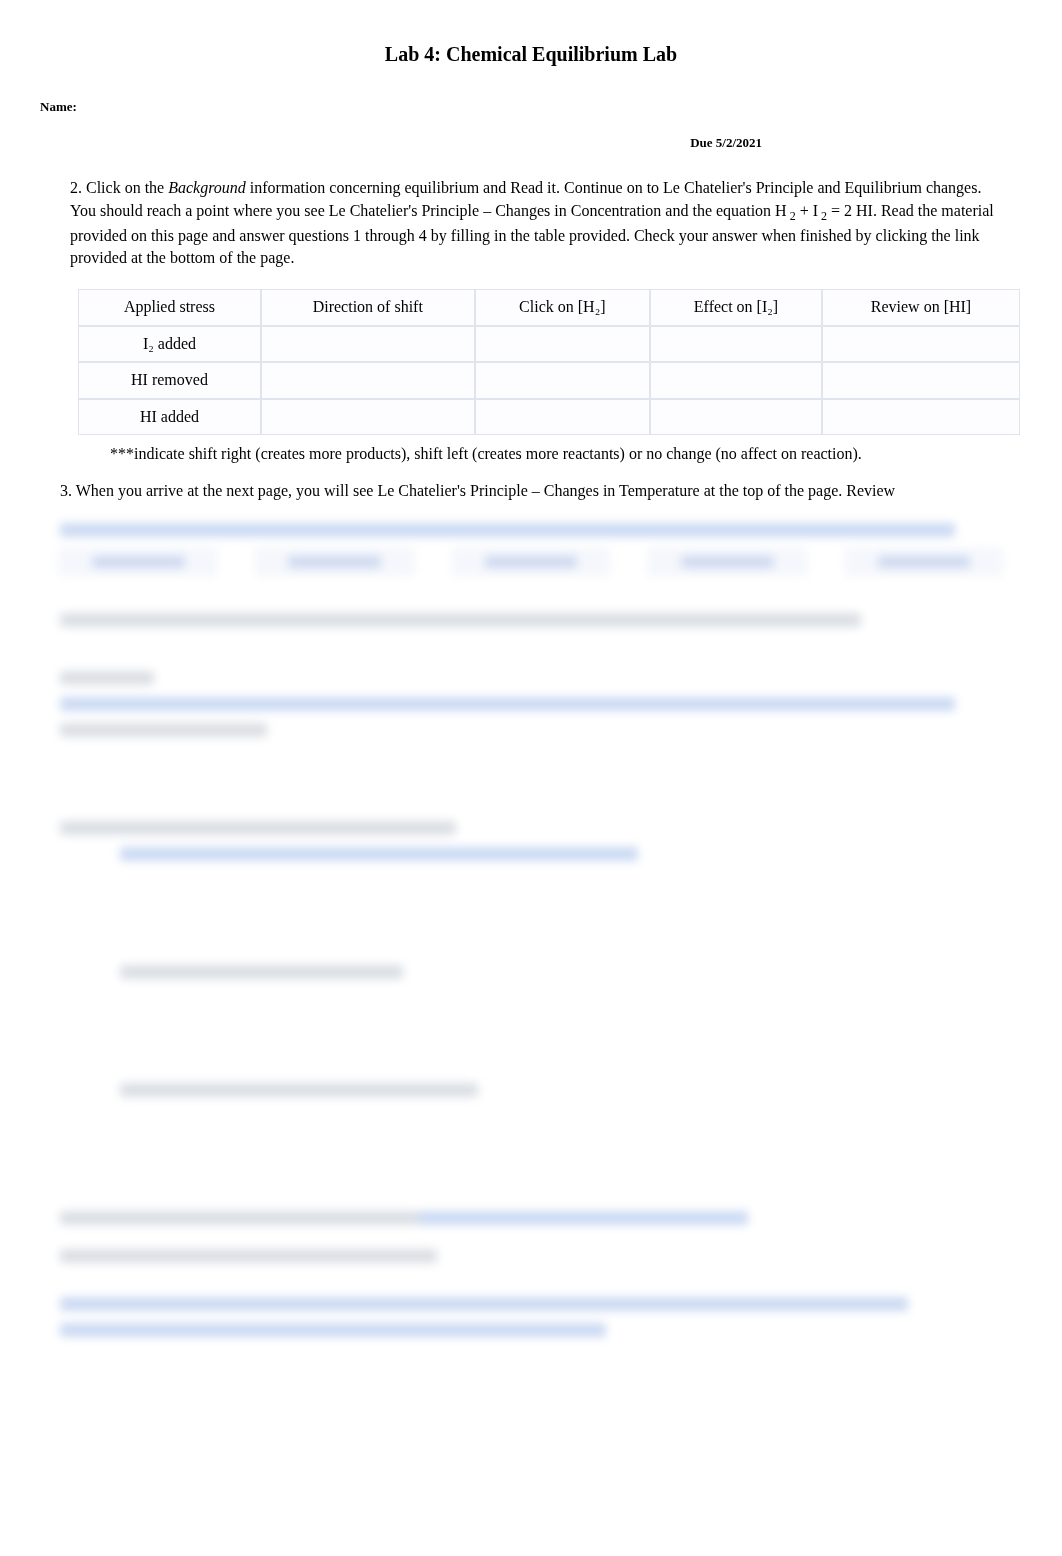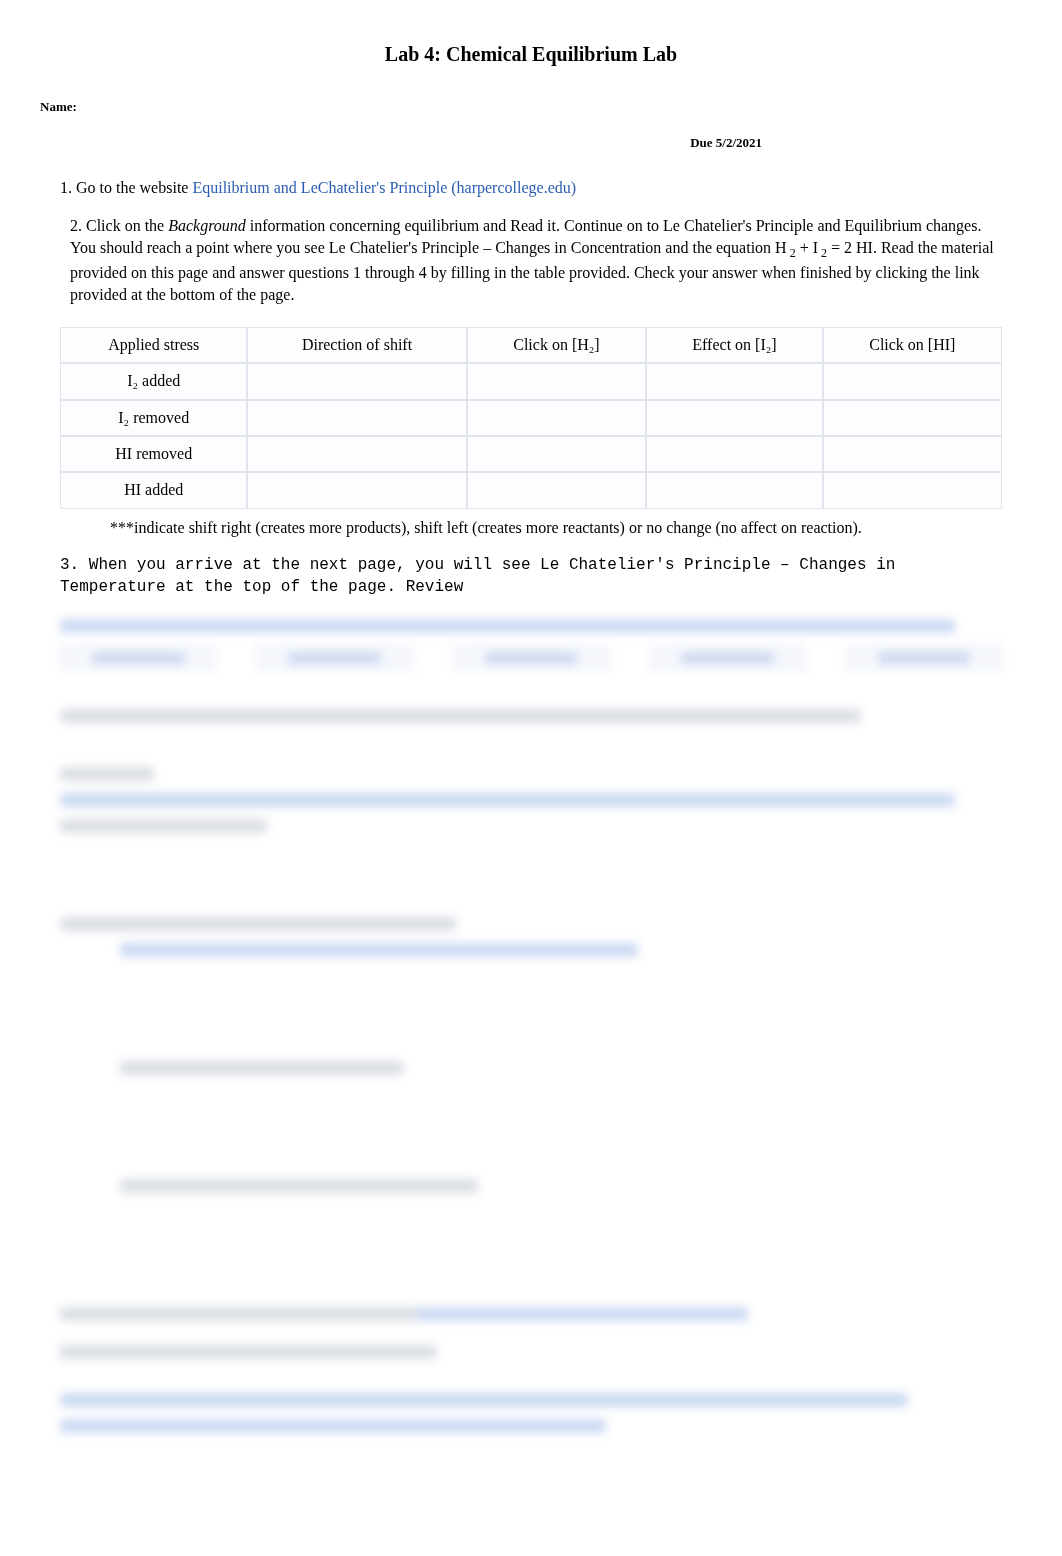--- a/index.html
+++ b/index.html
@@ -41,40 +41,40 @@
   .q2 {
     margin-bottom: 20px;
     padding-left: 10px;
   }
   .italic { font-style: italic; }
   table.stress-table {
     width: 100%;
     border-collapse: separate;
     border-spacing: 0;
     margin-bottom: 8px;
+    margin-left: 18px;
   }
   table.stress-table th, table.stress-table td {
     border: 1px solid rgba(180, 190, 210, 0.4);
     padding: 6px 10px;
     text-align: center;
     font-weight: normal;
     background: rgba(240, 244, 252, 0.15);
     height: 34px;
   }
   table.stress-table th {
     font-size: 16px;
   }
   .table-note {
     padding-left: 50px;
     font-size: 16px;
     margin-bottom: 15px;
   }
   .q3 {
     margin-bottom: 20px;
-    font-family: Liberation Mono, monospace;
   }
   .sub { vertical-align: sub; font-size: 12px; }
   .blur-table-row {
     display: flex;
     gap: 40px;
     margin-bottom: 6px;
   }
   .blur-cell {
     flex: 1;
     height: 26px;
@@ -107,48 +107,38 @@
 
 <div class="title">Lab 4:  Chemical Equilibrium Lab</div>
 
 <div class="header-row">
   <span class="name-label">Name:</span>
   <span class="due-label">Due 5/2/2021</span>
 </div>
 
 <div class="content">
 
-  <div class="q1">
-    <span>1. Go to the website </span><span class="link">Equilibrium and LeChatelier's Principle (harpercollege.edu)</span>
-  </div>
 
   <div class="q2">
     <span>2. Click on  the </span><span class="italic">Background</span><span> information concerning equilibrium and Read it. Continue on to Le Chatelier's Principle and Equilibrium changes. You should reach a point where you see Le Chatelier's Principle – Changes in Concentration and the equation H</span><span class="sub"> 2</span><span> + I</span><span class="sub"> 2</span><span> = 2 HI. Read the material provided on this page and answer questions 1 through 4 by filling in the table provided. Check your answer when finished by clicking the link provided at the bottom of the page.</span>
   </div>
 
   <table class="stress-table">
     <thead>
       <tr>
         <th>Applied stress</th>
         <th>Direction of shift</th>
         <th>Click on [H₂]</th>
         <th>Effect on [I₂]</th>
-        <th>Click on [HI]</th>
+        <th>Review on [HI]</th>
       </tr>
     </thead>
     <tbody>
       <tr>
         <td>I₂ added</td>
-        <td></td>
-        <td></td>
-        <td></td>
-        <td></td>
-      </tr>
-      <tr>
-        <td>I₂ removed</td>
         <td></td>
         <td></td>
         <td></td>
         <td></td>
       </tr>
       <tr>
         <td>HI removed</td>
         <td></td>
         <td></td>
         <td></td>

